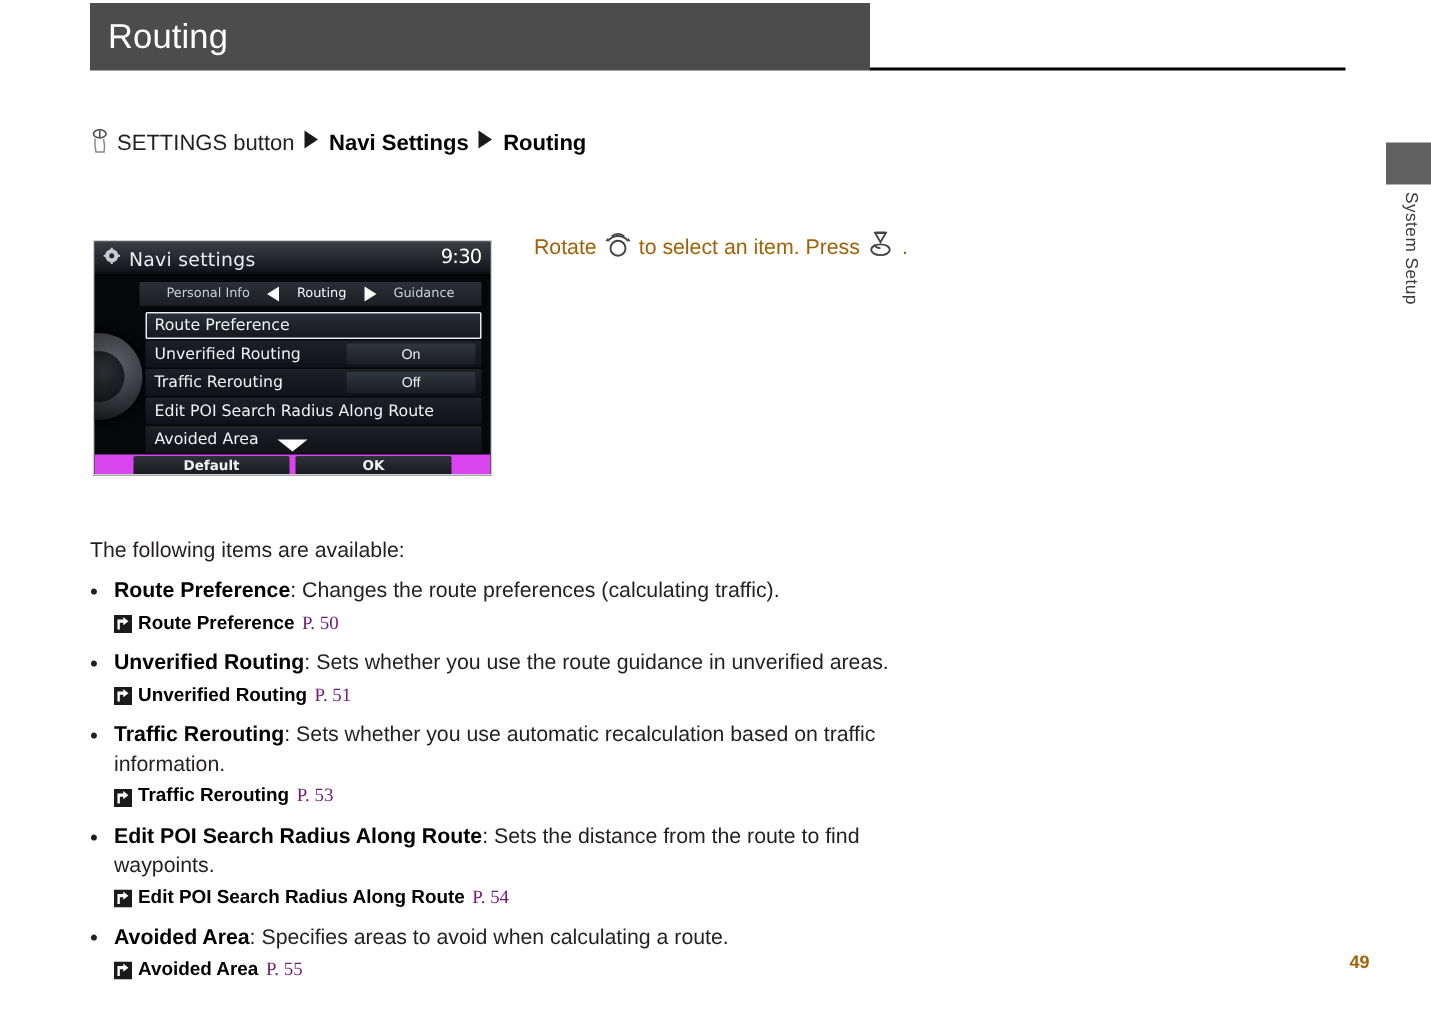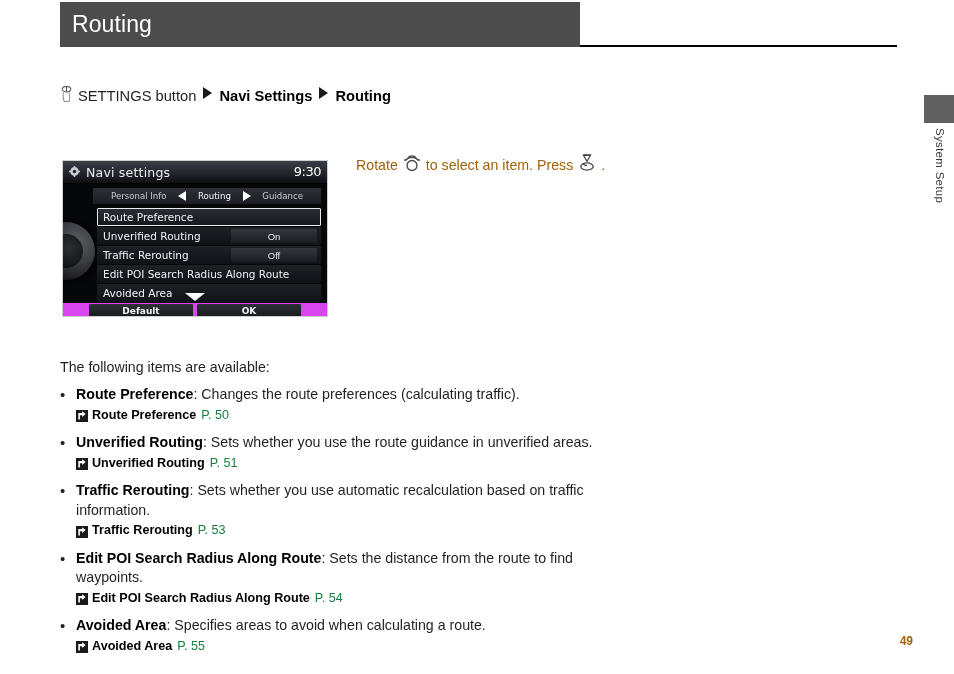--- a/index.html
+++ b/index.html
@@ -340,22 +340,23 @@
     position: relative;
     top: 0px;
   }
   .ref-title {
     font-weight: bold;
     font-size: 12.6px;
     color: #000;
   }
   .ref-page {
     font-size: 12.6px;
-    color: #15803d;
+    color: #701a75;
     margin-left: 5px;
+    font-family: Liberation Serif, serif;
   }
 
   .page-number {
     position: absolute;
     right: 41px;
     bottom: 26px;
     font-size: 12px;
     font-weight: bold;
     color: #a16207;
   }

